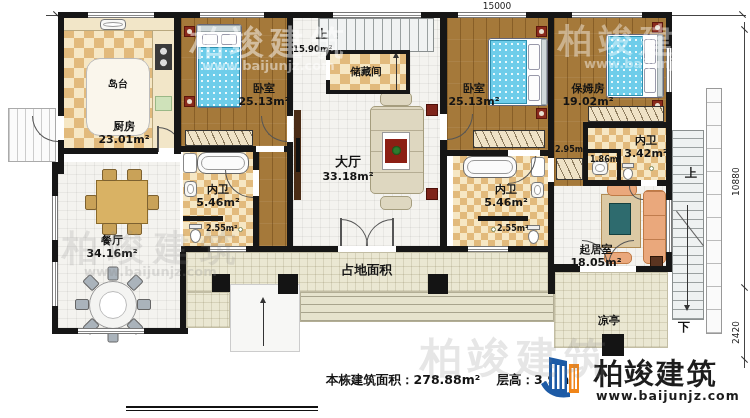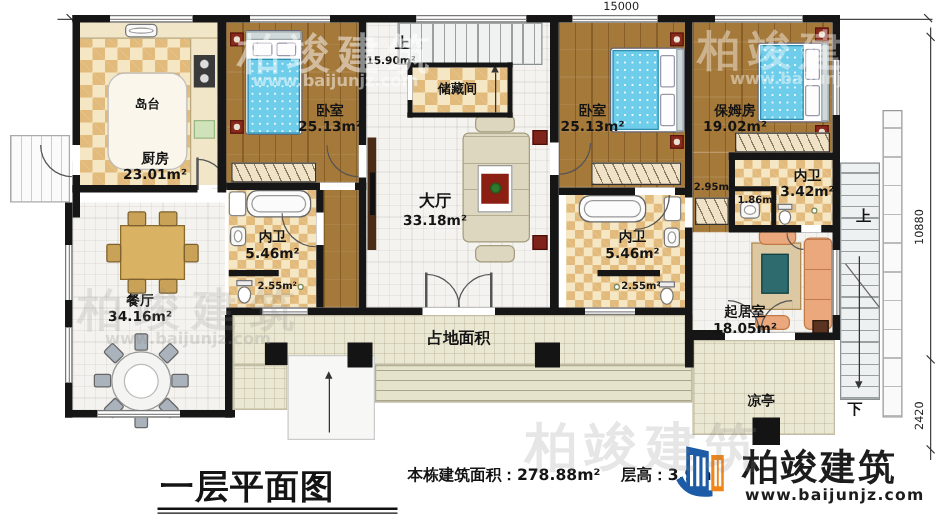--- a/index.html
+++ b/index.html
@@ -351,21 +351,20 @@
   <div class="dir-lbl" style="left:678px;top:319px">下</div>
 
   <div class="wm" style="left:190px;top:20px;font-size:34px;letter-spacing:6px;color:rgba(255,255,255,.5)">柏竣建筑</div>
   <div class="wm" style="left:202px;top:58px;font-size:13px;color:rgba(255,255,255,.5)">www.baijunjz.com</div>
   <div class="wm" style="left:558px;top:18px;font-size:34px;letter-spacing:7px;color:rgba(255,255,255,.42)">柏竣建筑</div>
   <div class="wm" style="left:584px;top:56px;font-size:13px;color:rgba(255,255,255,.45)">www.baijunjz.com</div>
   <div class="wm" style="left:62px;top:224px;font-size:36px;letter-spacing:10px;color:rgba(140,140,140,.2)">柏竣建筑</div>
   <div class="wm" style="left:84px;top:264px;font-size:13px;color:rgba(140,140,140,.25)">www.baijunjz.com</div>
   <div class="wm" style="left:420px;top:330px;font-size:42px;letter-spacing:6px;color:rgba(130,130,130,.2)">柏竣建筑</div>
 
-  <div class="title" style="left:128px;top:371px">一层平面图</div>
   <div class="rule2" style="left:126px;top:406px;width:192px"></div>
   <div class="statrow" style="left:326px;top:372px">
     <span class="pair"><span>本栋建筑面积：</span><span>278.88m²</span></span>
     <span class="pair"><span>层高：</span><span>3.9m</span></span>
   </div>
 
   <div class="abs" style="left:536px;top:352px;width:52px;height:54px;z-index:30">
     <svg width="52" height="54" viewBox="0 0 52 54">
       <path d="M5 32 Q13 48 34 45 L34 40 Q16 43 10 29 Z" fill="#1d5ba6"></path>
       <path d="M13 5 L31 9 L31 41 L13 41 Z" fill="#1d5ba6"></path>

